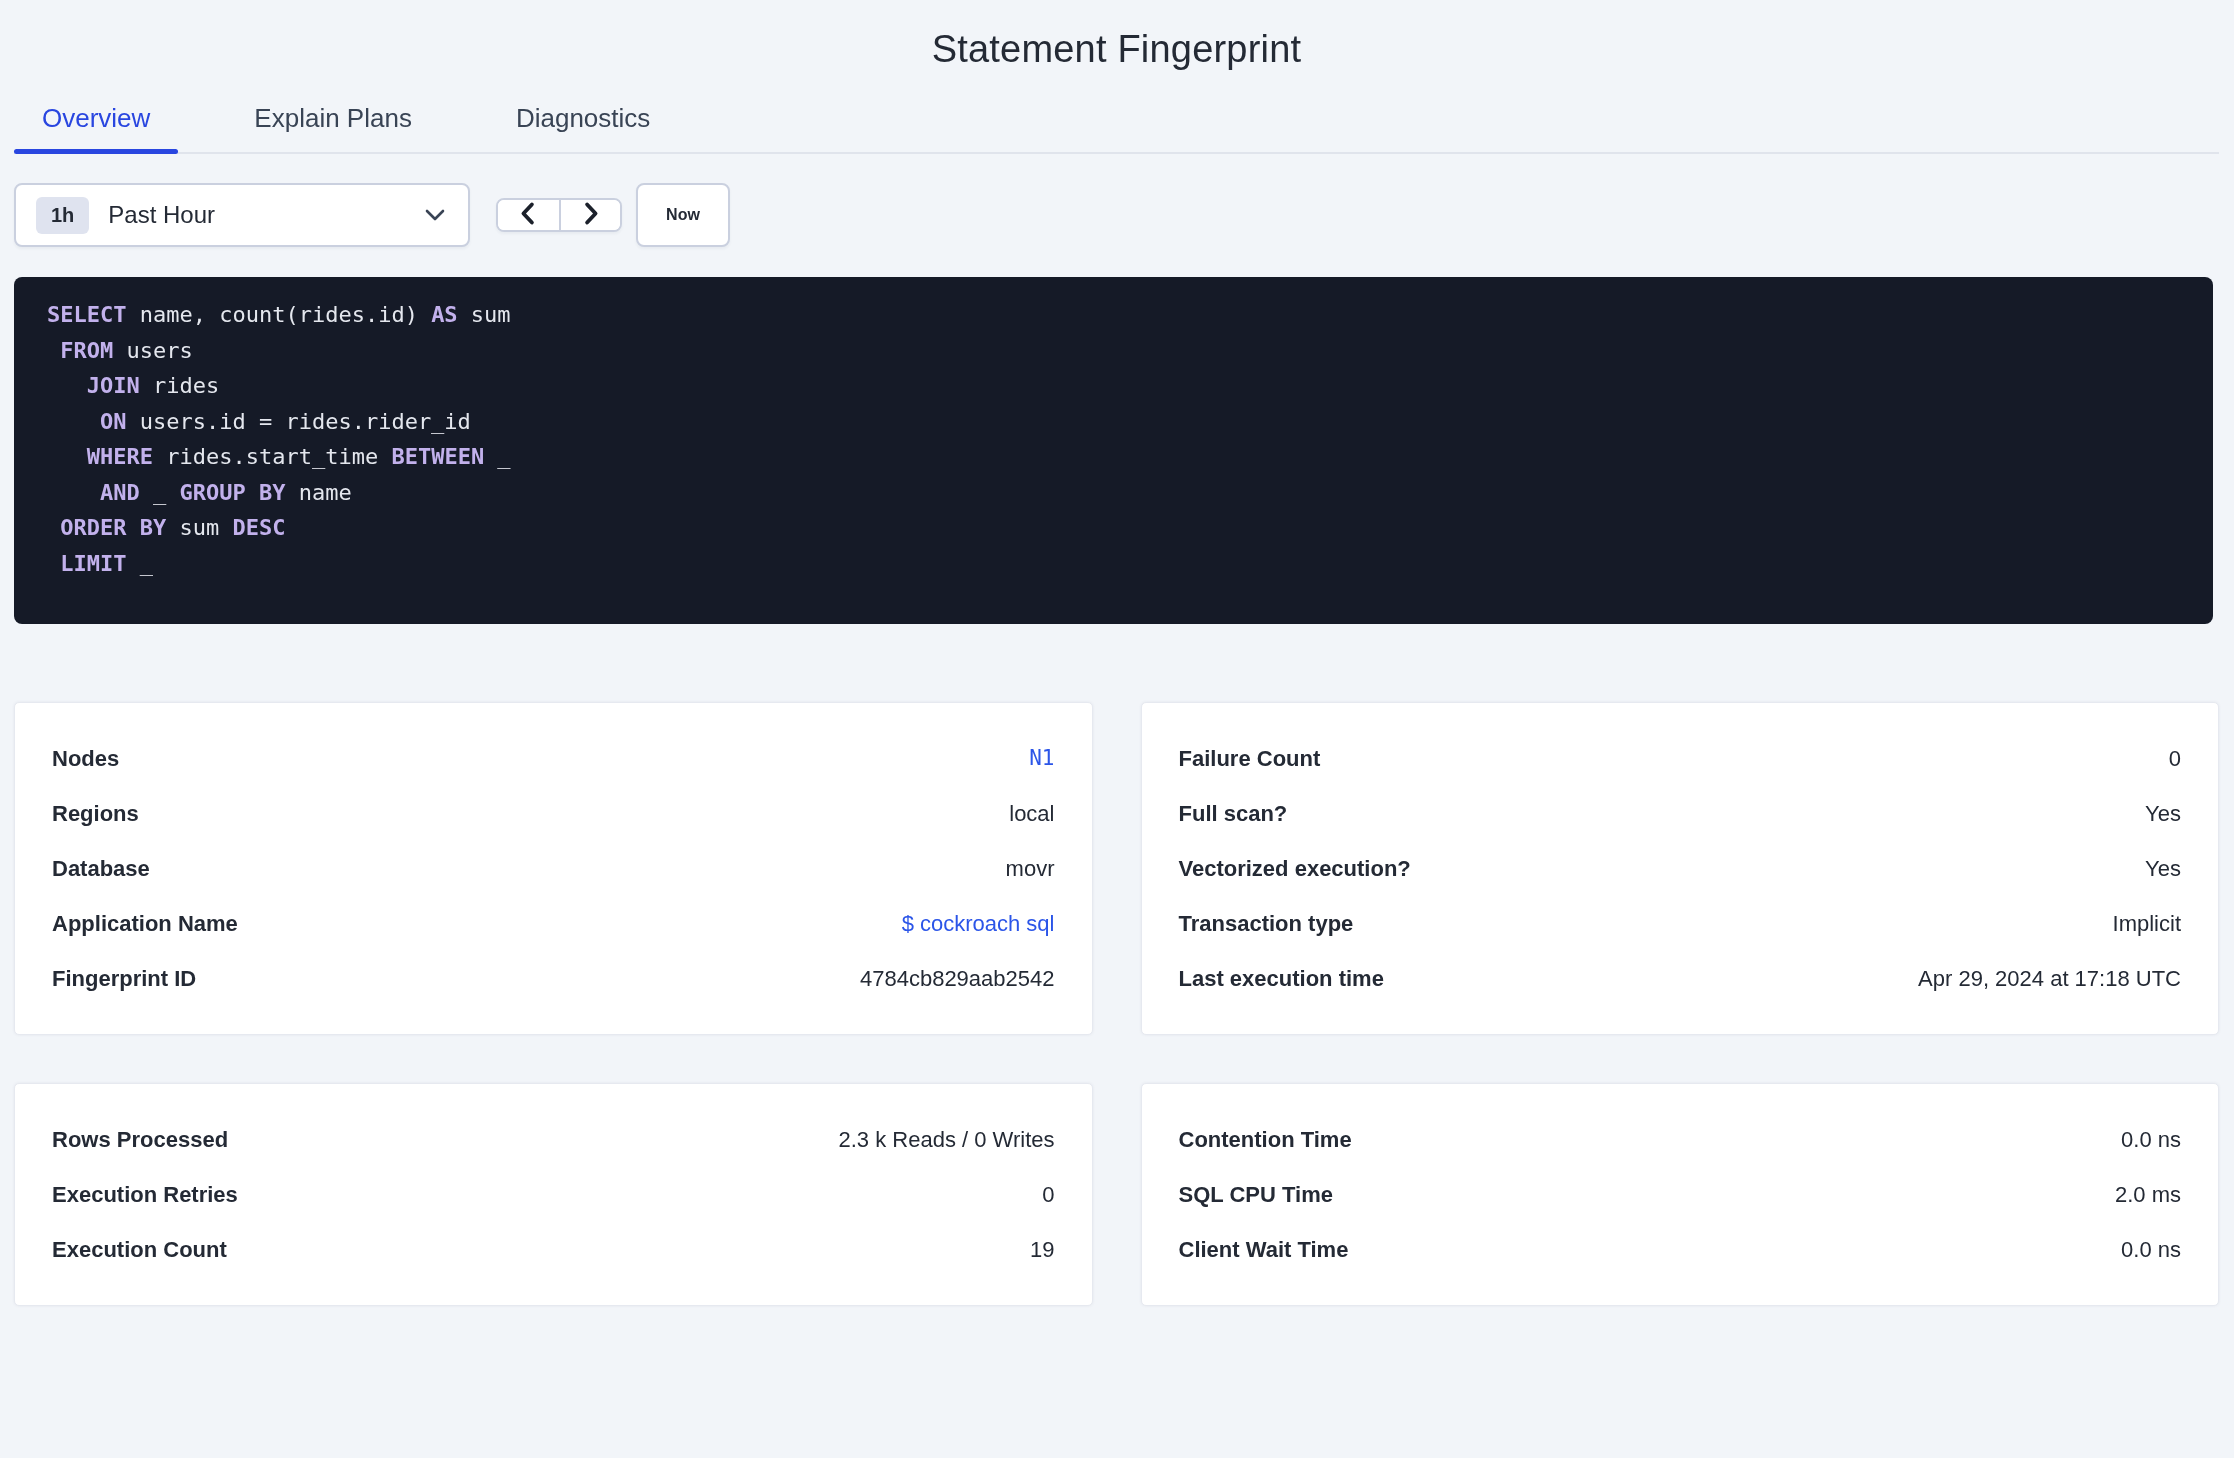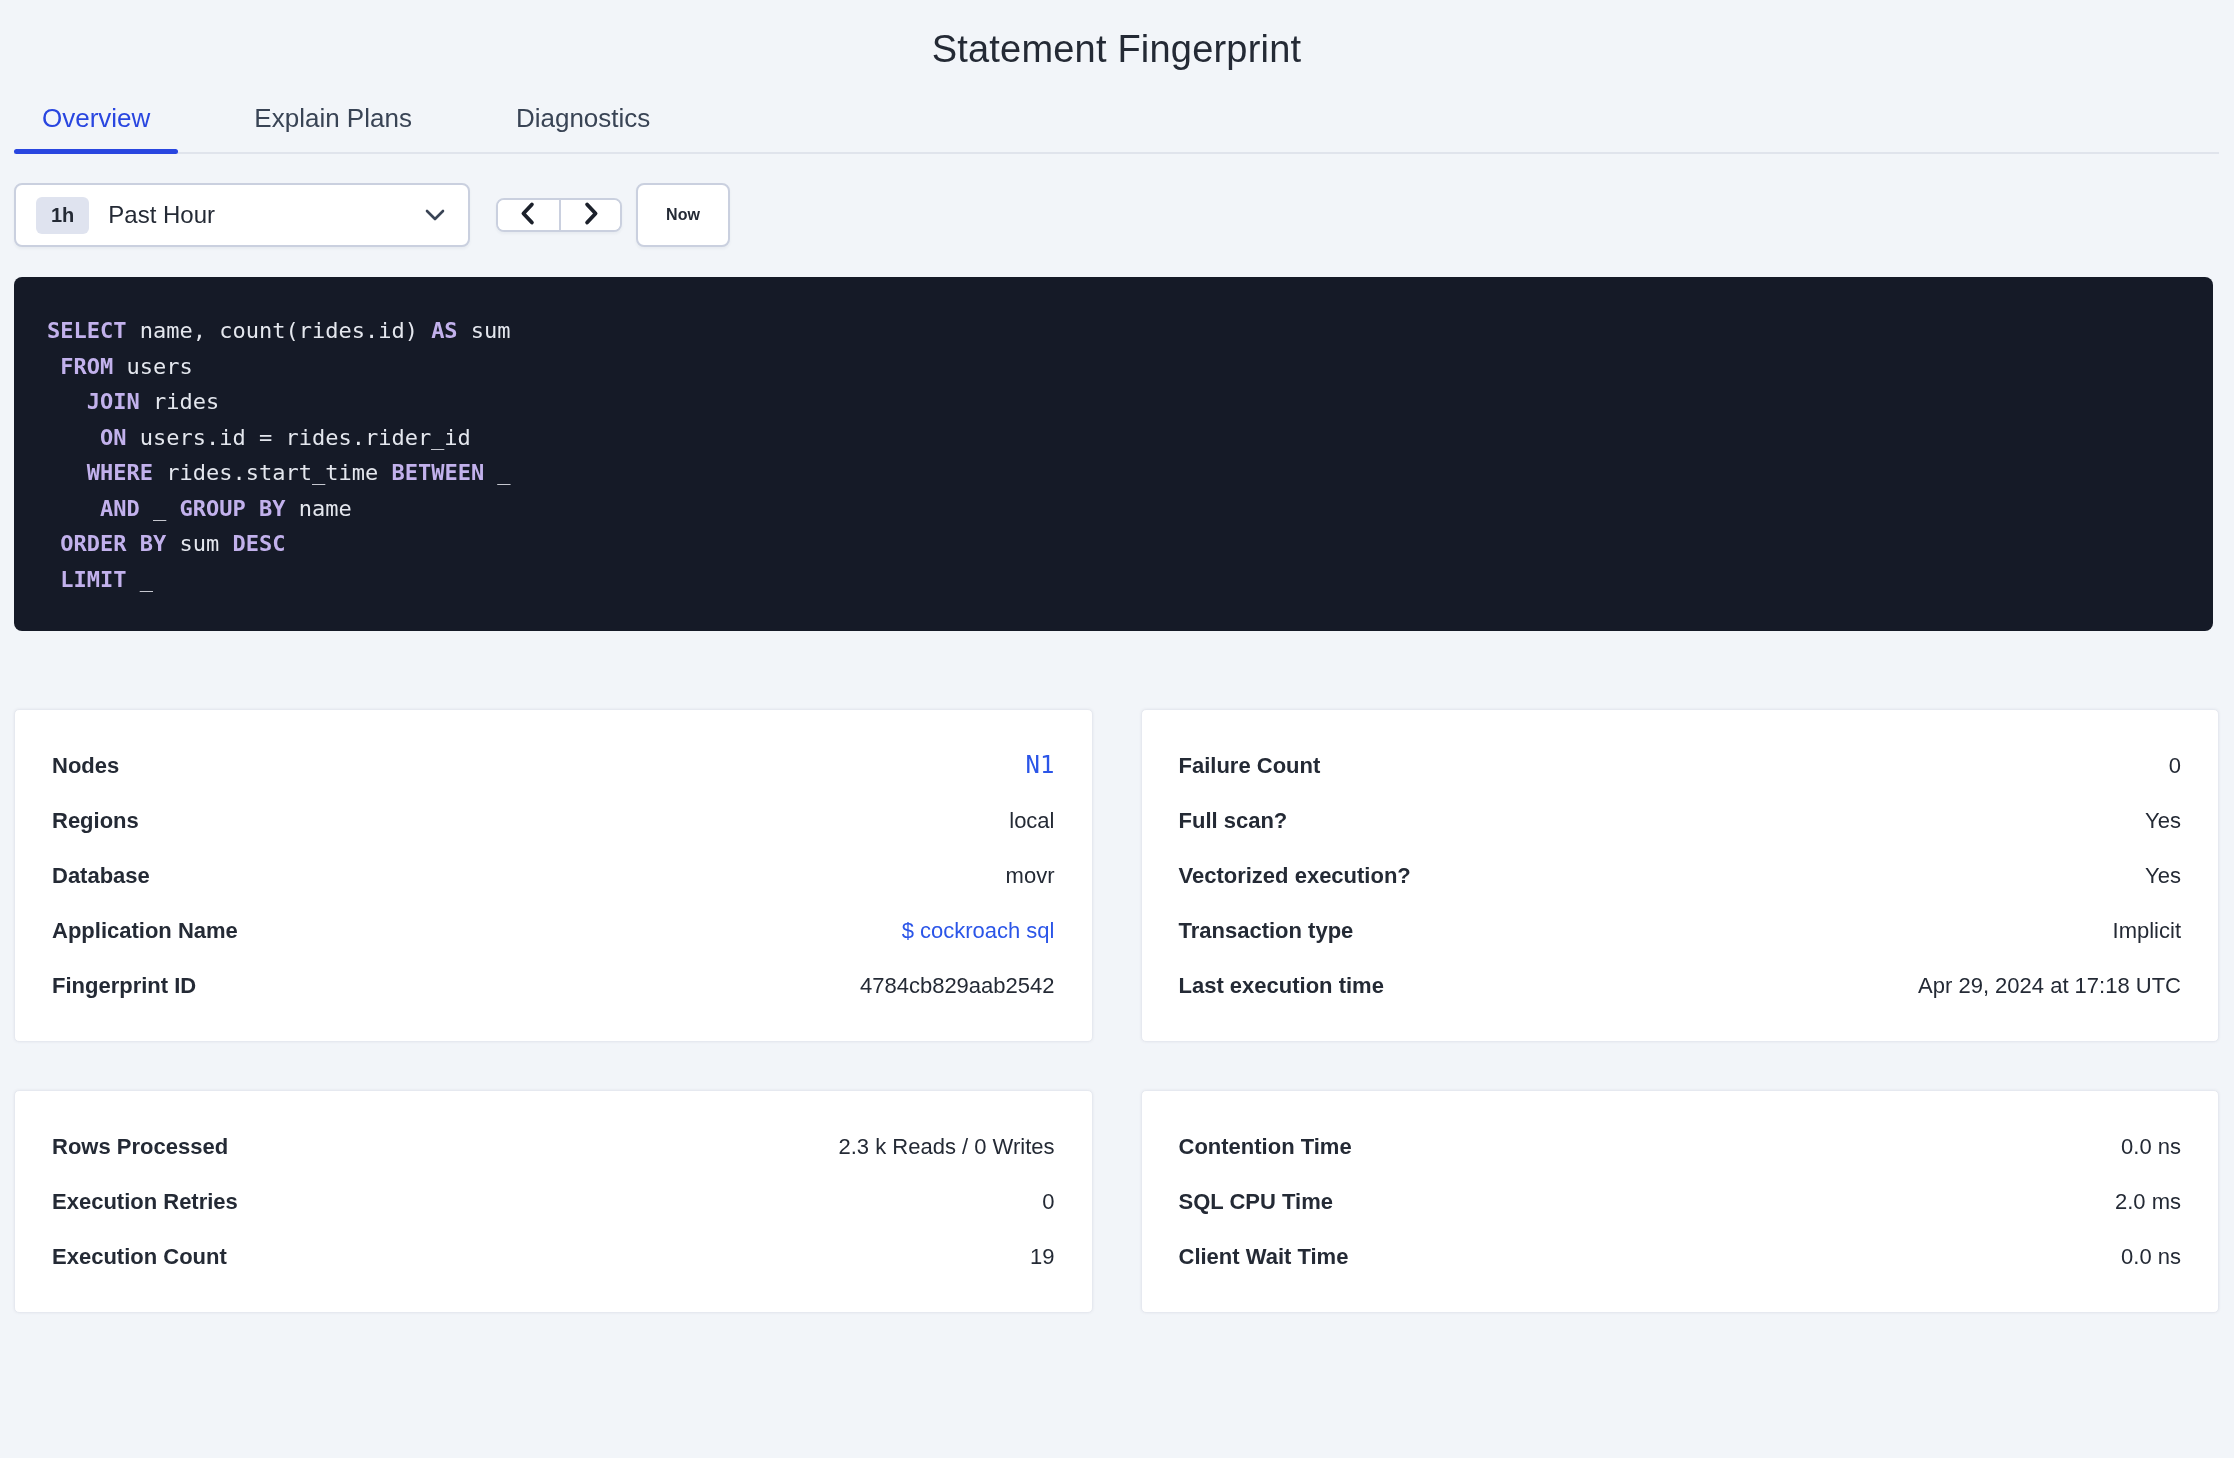--- a/index.html
+++ b/index.html
@@ -70,21 +70,21 @@
   }
 
   
   .status { margin-top:40px; font-size:22px; color:#3A4357; }
   .status b { font-weight:700; color:#242A35; }
 
   
   .sql-box {
     margin-top:30px; width:2199px; min-height:347px;
     background: var(--sql-bg, #151A27); border-radius:8px;
-    padding:36px 33px 34px 33px;
+    padding:20px 33px 34px 33px;
   }
   .sql-line {
     font-family:"DejaVu Sans Mono", monospace;
     font-size:22px; line-height:35.5px; white-space:pre;
     color: var(--sql-text, #E4E7EE);
   }
   .sql-kw { color: var(--sql-kw, #C2B1EC); font-weight:600; }
 
   
   .cards {
@@ -99,21 +99,21 @@
     padding:28px 37px; box-shadow:0 0 3px rgba(60,70,100,.08);
   }
   .kv-row { display:flex; justify-content:space-between; align-items:flex-start; }
   .kv-label {
     font-size:22px; font-weight:600; color:#242A35; line-height:55px;
     white-space:nowrap;
   }
   .kv-right { text-align:right; }
   .kv-value { font-size:22px; font-weight:400; color:#242A35; line-height:55px; }
   .kv-value.link { color: var(--link, #2B55E8); cursor:pointer; }
-  .kv-value.mono { font-family:"DejaVu Sans Mono", monospace; font-size:24px; }
+  .kv-value.mono { font-family:"DejaVu Sans Mono", monospace; font-size:21px; }
   .kv-sub { font-size:21px; color:#394455; line-height:33px; }
 </style>
 </head>
 <body>
 
 <div class="page">
 
   <h1 class="page-title">Statement Fingerprint</h1>
 
   <div class="tabs">

